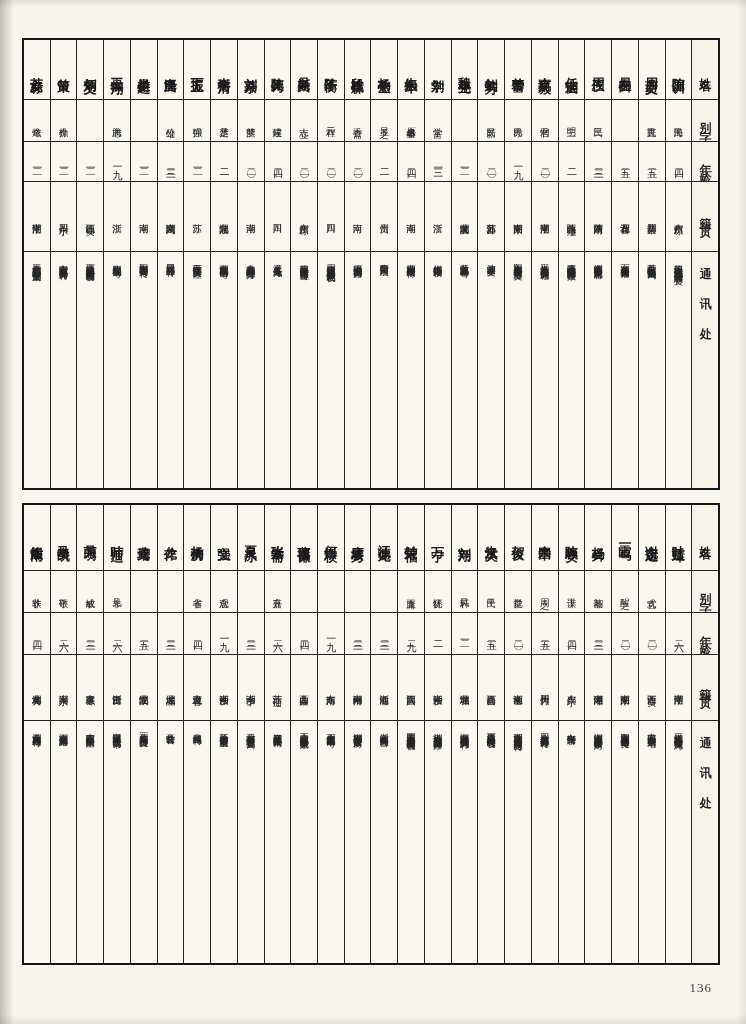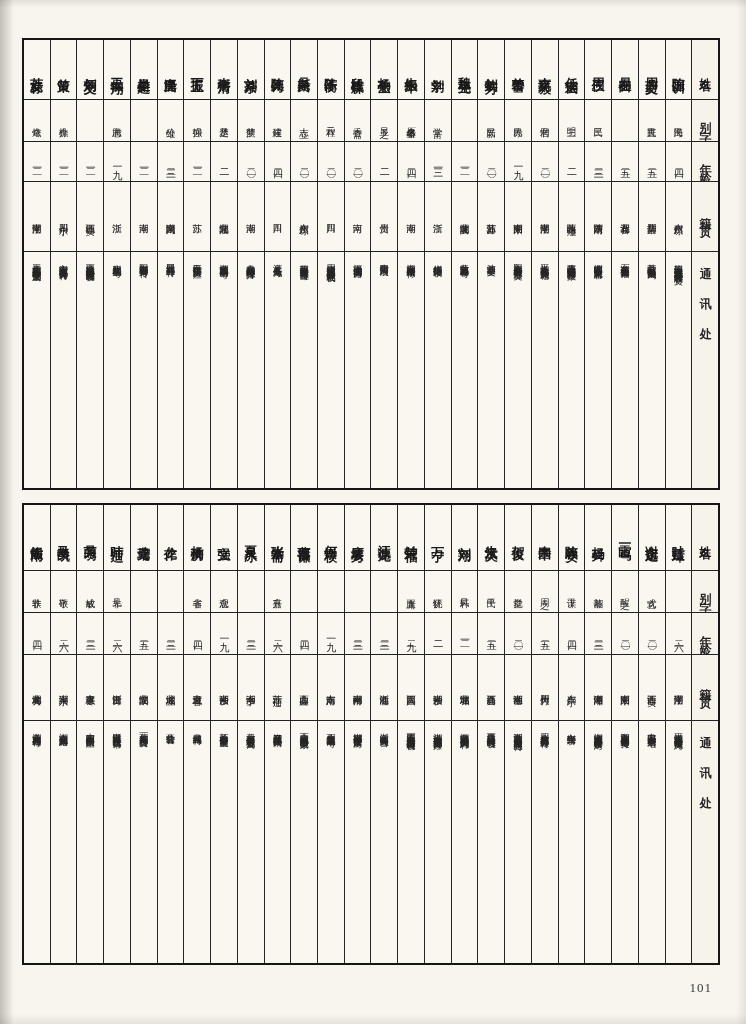--- a/index.html
+++ b/index.html
@@ -945,14 +945,14 @@
           <span class="vtext">二四</span>
         </div>
         <div class="cell c-origin">
           <span class="vtext">湖北黄梅</span>
         </div>
         <div class="cell c-addr">
           <span class="vtext">湖北黄梅东门熊精祥号</span>
         </div>
       </div>
     </div>
-  <div class="page-number">101</div>
+  <div class="page-number">136</div>
 </div>
 
 </body></html>

